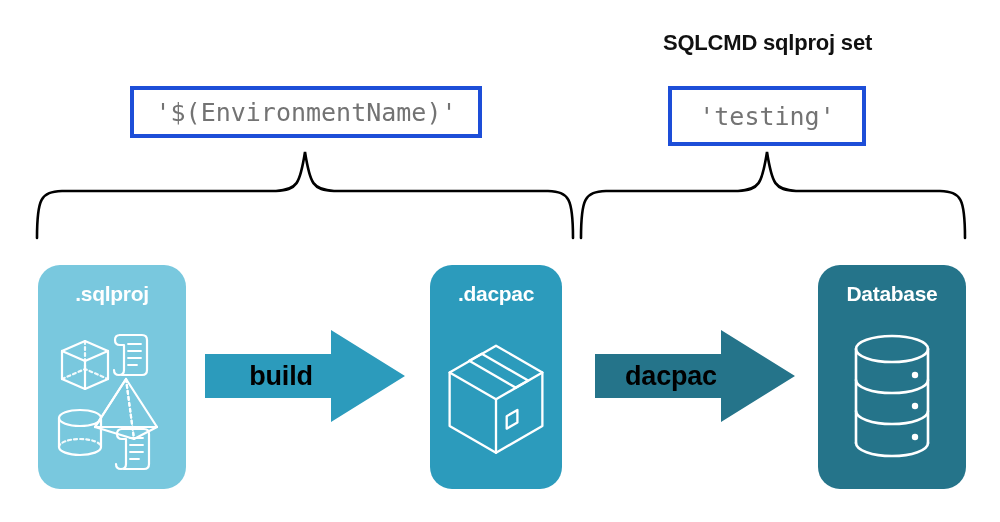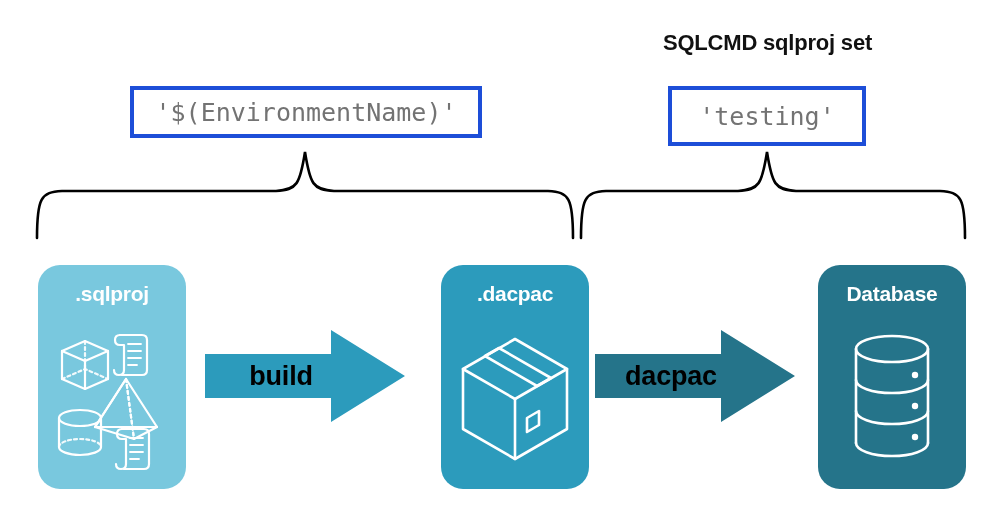--- a/index.html
+++ b/index.html
@@ -65,21 +65,21 @@
 
   
   .stage-card {
     position: absolute;
     box-sizing: border-box;
     border-radius: 22px;
     top: 265px;
     height: 224px;
   }
   #stage-sqlproj  { left: 38px;  width: 148px; background: #79C8DE; }
-  #stage-dacpac   { left: 430px; width: 148px; background: #2C9BBC; margin-left: 11px; }
+  #stage-dacpac   { left: 430px; width: 132px; background: #2C9BBC; }
   #stage-database { left: 818px; width: 148px; background: #25748A; }
 
   .stage-label {
     position: absolute;
     top: 18px;
     left: 0;
     width: 100%;
     text-align: center;
     font-family: "Liberation Sans", sans-serif;
     font-weight: bold;

